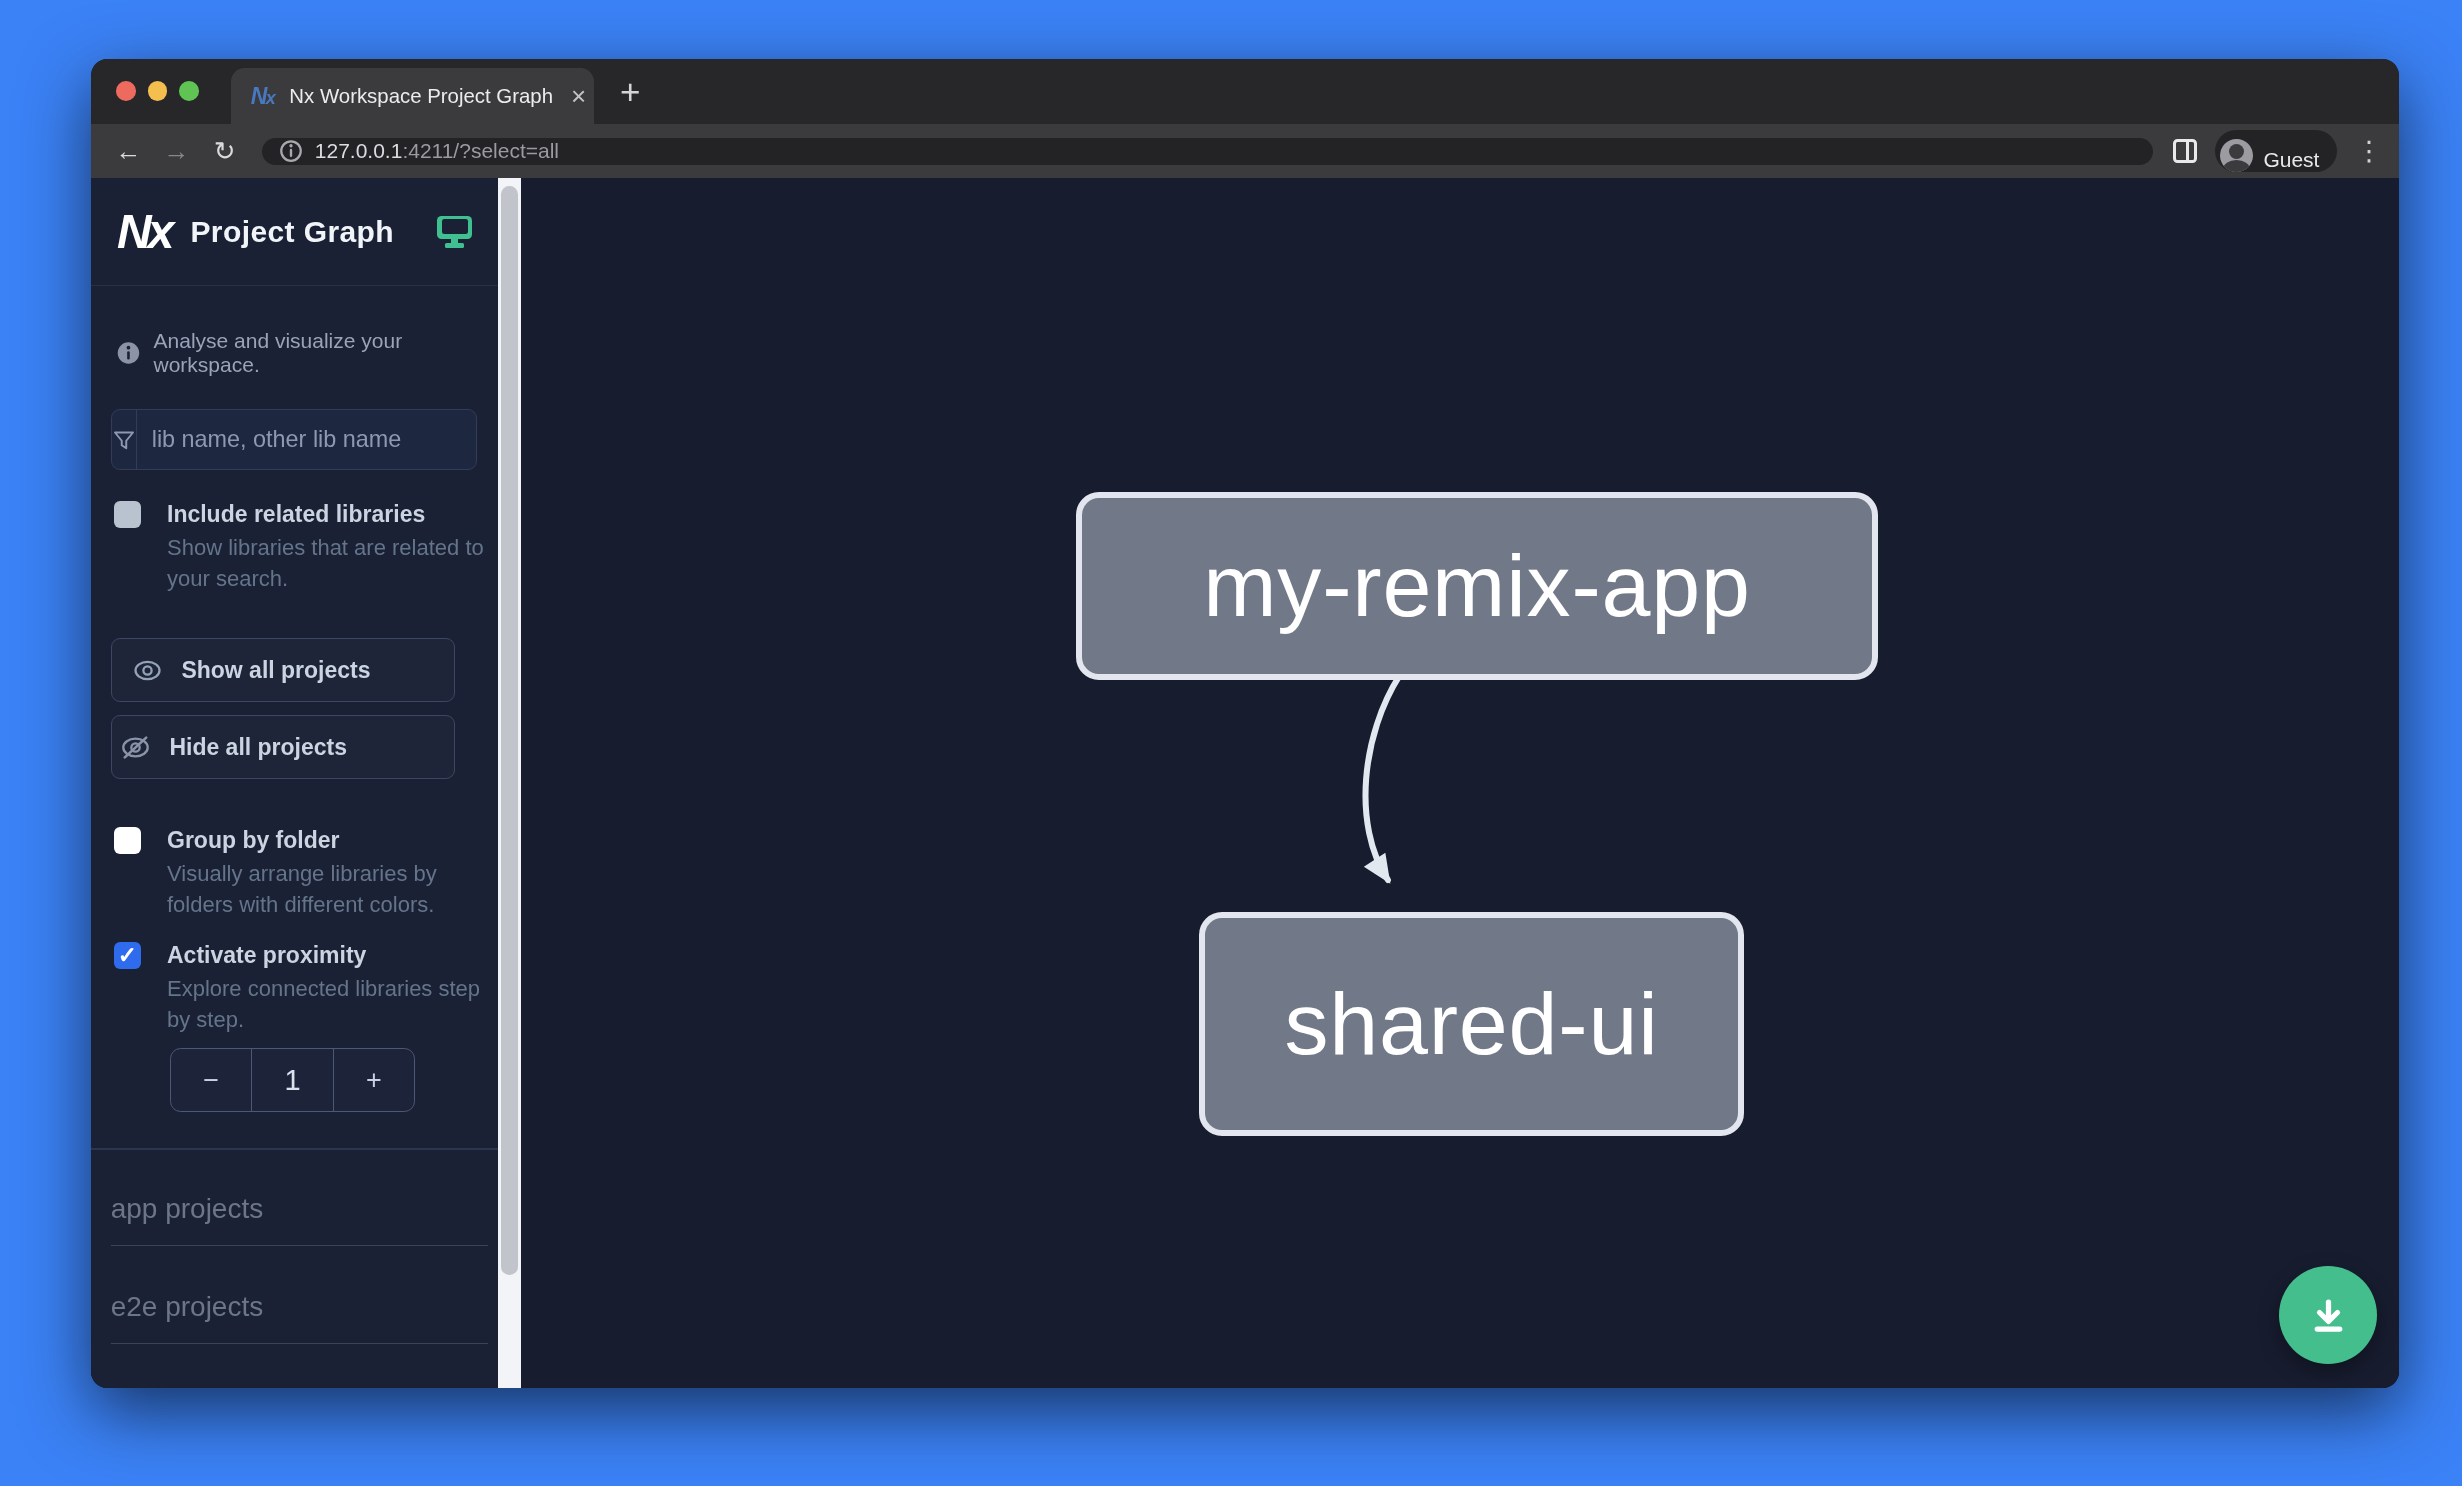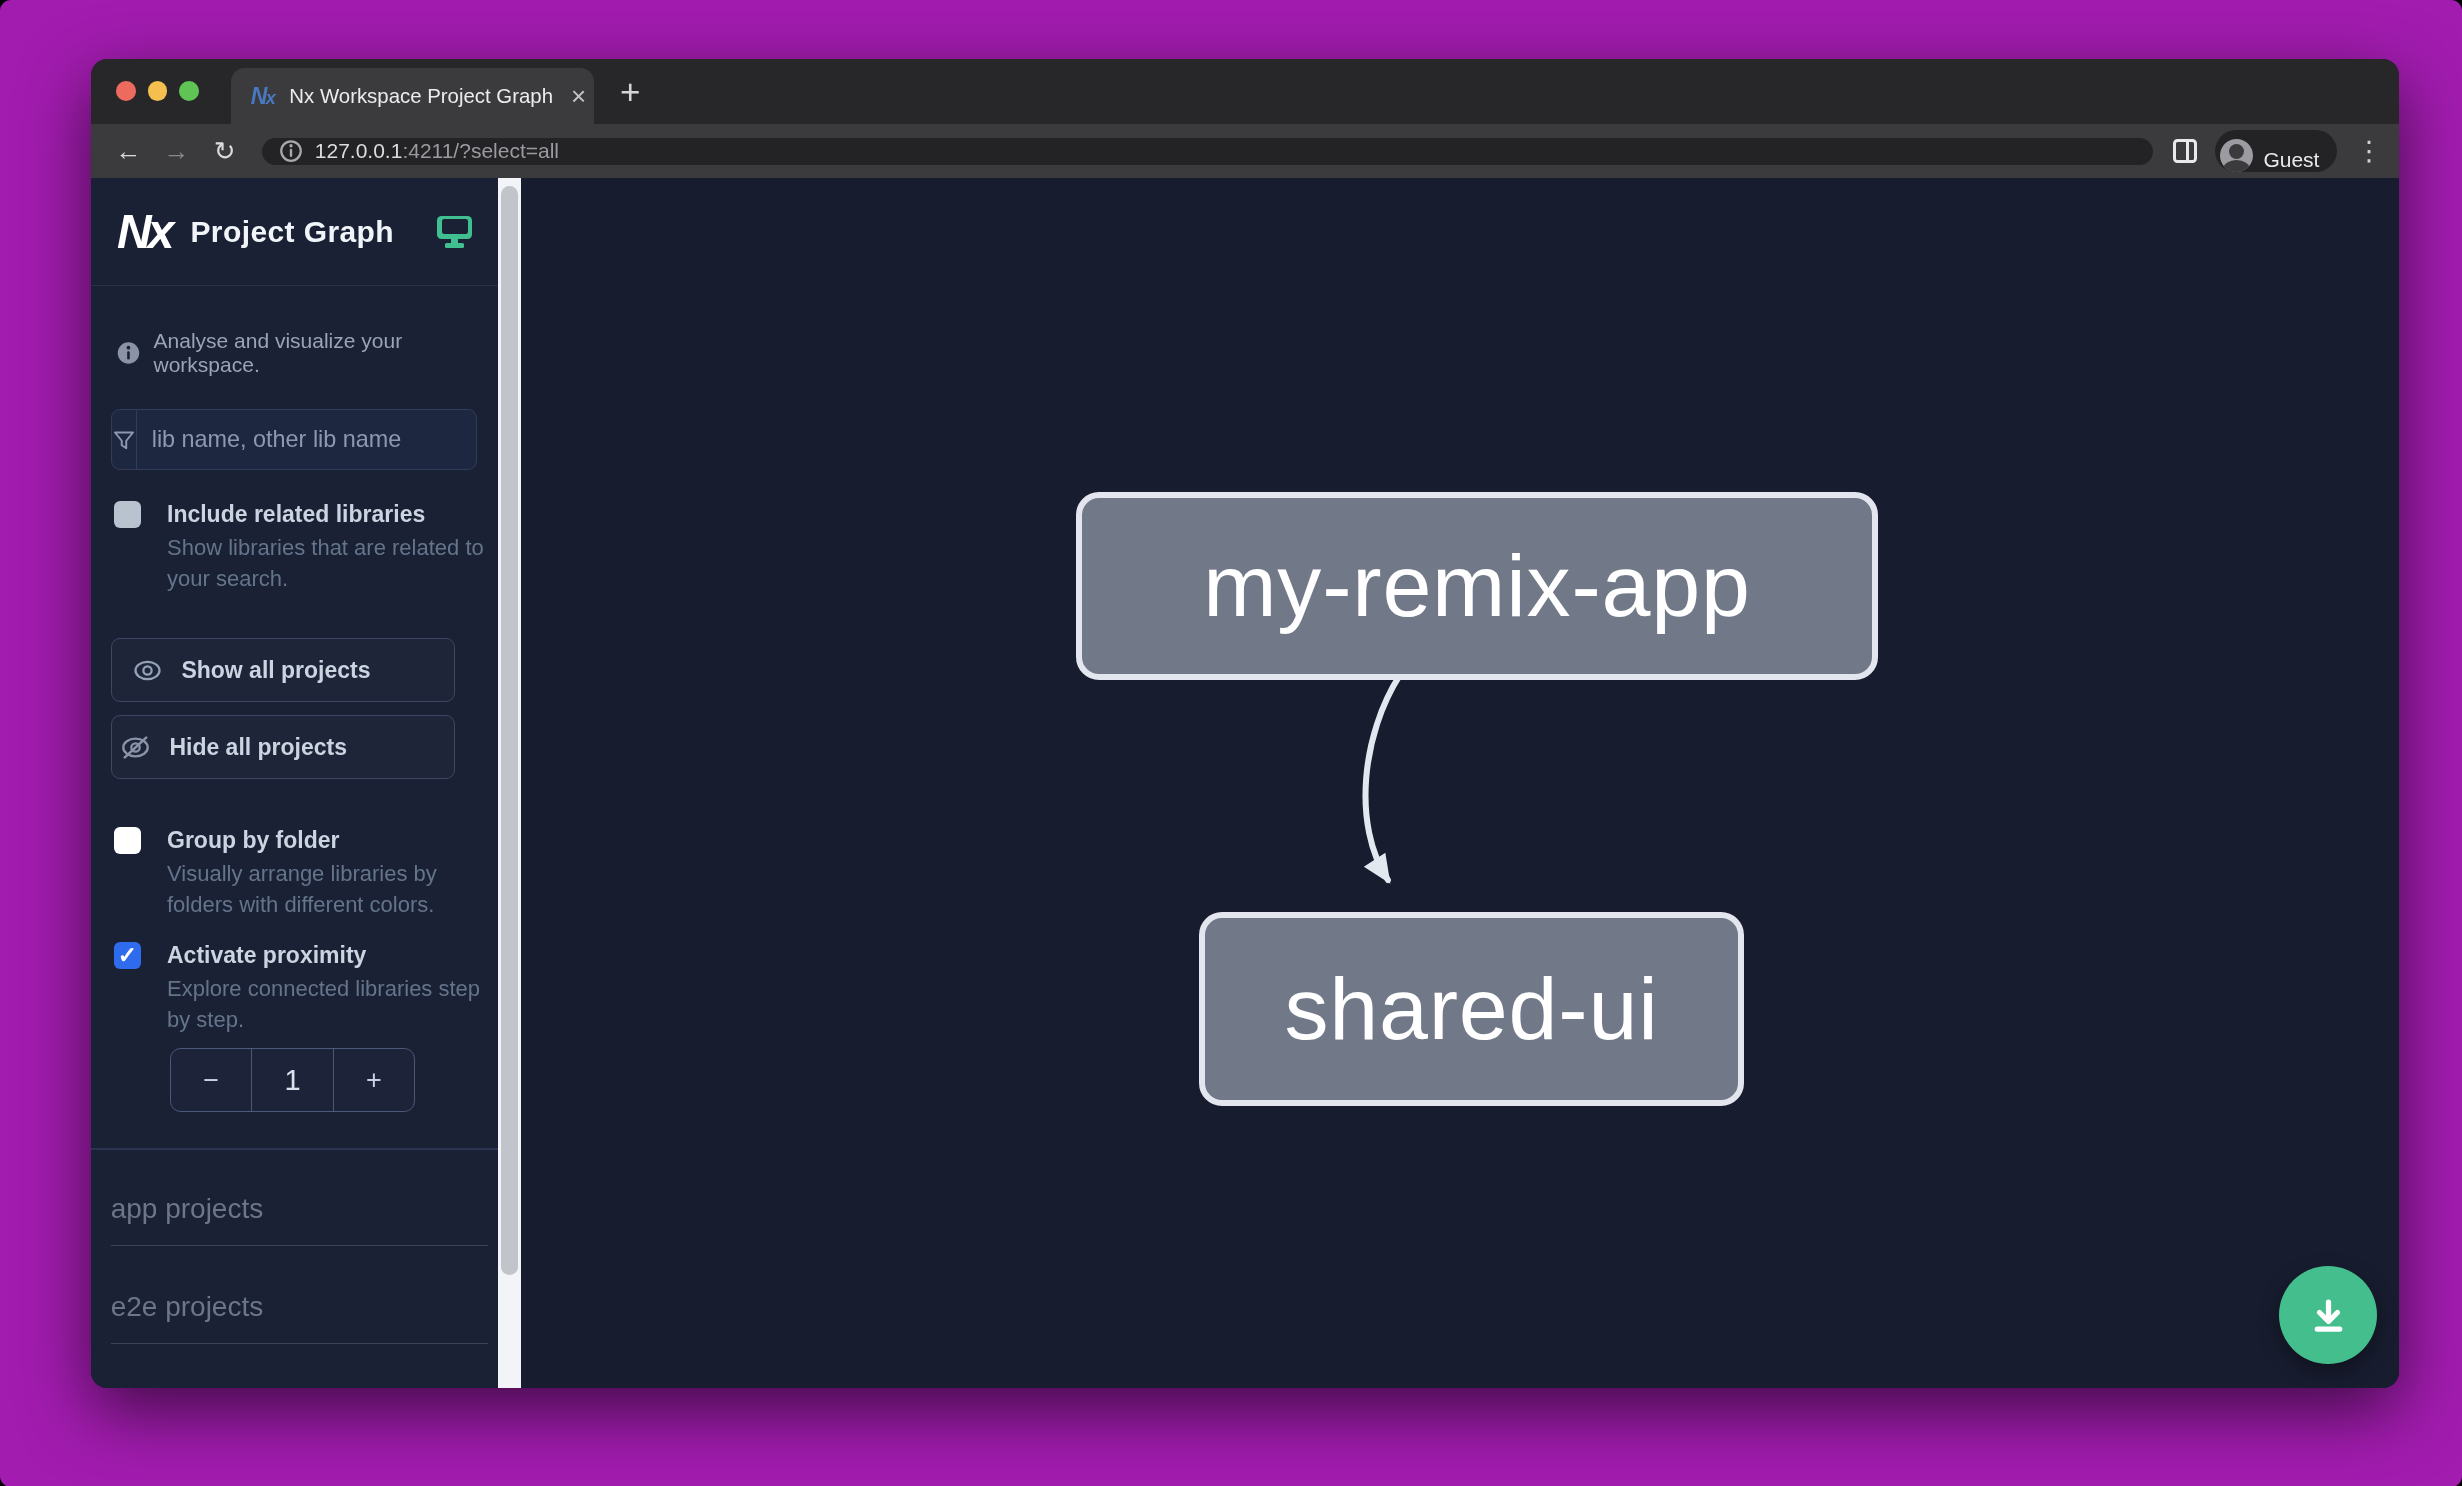--- a/index.html
+++ b/index.html
@@ -1,17 +1,17 @@
 <!DOCTYPE html>
 <html style="font-size:12px"><head>
 <meta charset="utf-8">
 <style>
   * { margin:0; padding:0; box-sizing:border-box; }
   html,body { width:2462px; height:1487px; background:#000; font-family:"Liberation Sans", sans-serif; }
-  .stage { position:relative; width:2462px; height:1487px; background:#a21caf; overflow:hidden;border-radius:11px; }
+  .stage { position:relative; width:2462px; height:1487px; background:#3b82f6; overflow:hidden; }
 
   
   .window { position:absolute; left:91px; top:59px; width:2308px; height:1329px;
             border-radius:16.6px; overflow:hidden; background:#171c2f;
             box-shadow:0 23px 68px rgba(0,0,0,.6); display:flex; flex-direction:column; }
 
   
   .tabstrip { position:relative; height:65px; background:#27272a; flex:0 0 auto; }
   .traffic { position:absolute; left:25px; top:22px; display:flex; gap:12px; }
   .traffic span { width:19.7px; height:19.7px; border-radius:50%; display:block; }
@@ -95,21 +95,21 @@
   .sb-scroll { position:absolute; left:407px; top:0; bottom:0; width:23px; background:#f2f4f8; }
   .sb-thumb { position:absolute; left:3px; top:7.6px; width:16.6px; height:1089px; border-radius:8.3px; background:#c2c4cb; }
 
   
   .canvas { position:absolute; left:430px; right:0; top:0; bottom:0; background:#171c2f; }
   .edges { position:absolute; left:0; top:0; width:1879px; height:1211px; }
   .gnode { position:absolute; background:#717888; border:6px solid #e3e6ee; border-radius:23px;
            display:flex; align-items:center; justify-content:center; color:#ffffff;
            font-size:88px; font-weight:400; letter-spacing:0.8px; }
   .node-app { left:555px; top:314px; width:802px; height:188px; }
-  .node-ui  { left:678px; top:734px; width:545px; height:194px; }
+  .node-ui  { left:678px; top:734px; width:545px; height:224px; }
 
   .fab { position:absolute; left:1758px; top:1088px; width:98px; height:98px; border-radius:50%;
          background:#45be8d; display:flex; align-items:center; justify-content:center;
          box-shadow:0 7.6px 19.7px rgba(0,0,0,.35); }
 </style>
 </head>
 <body>
 
 <div class="stage">
   <div class="window">

